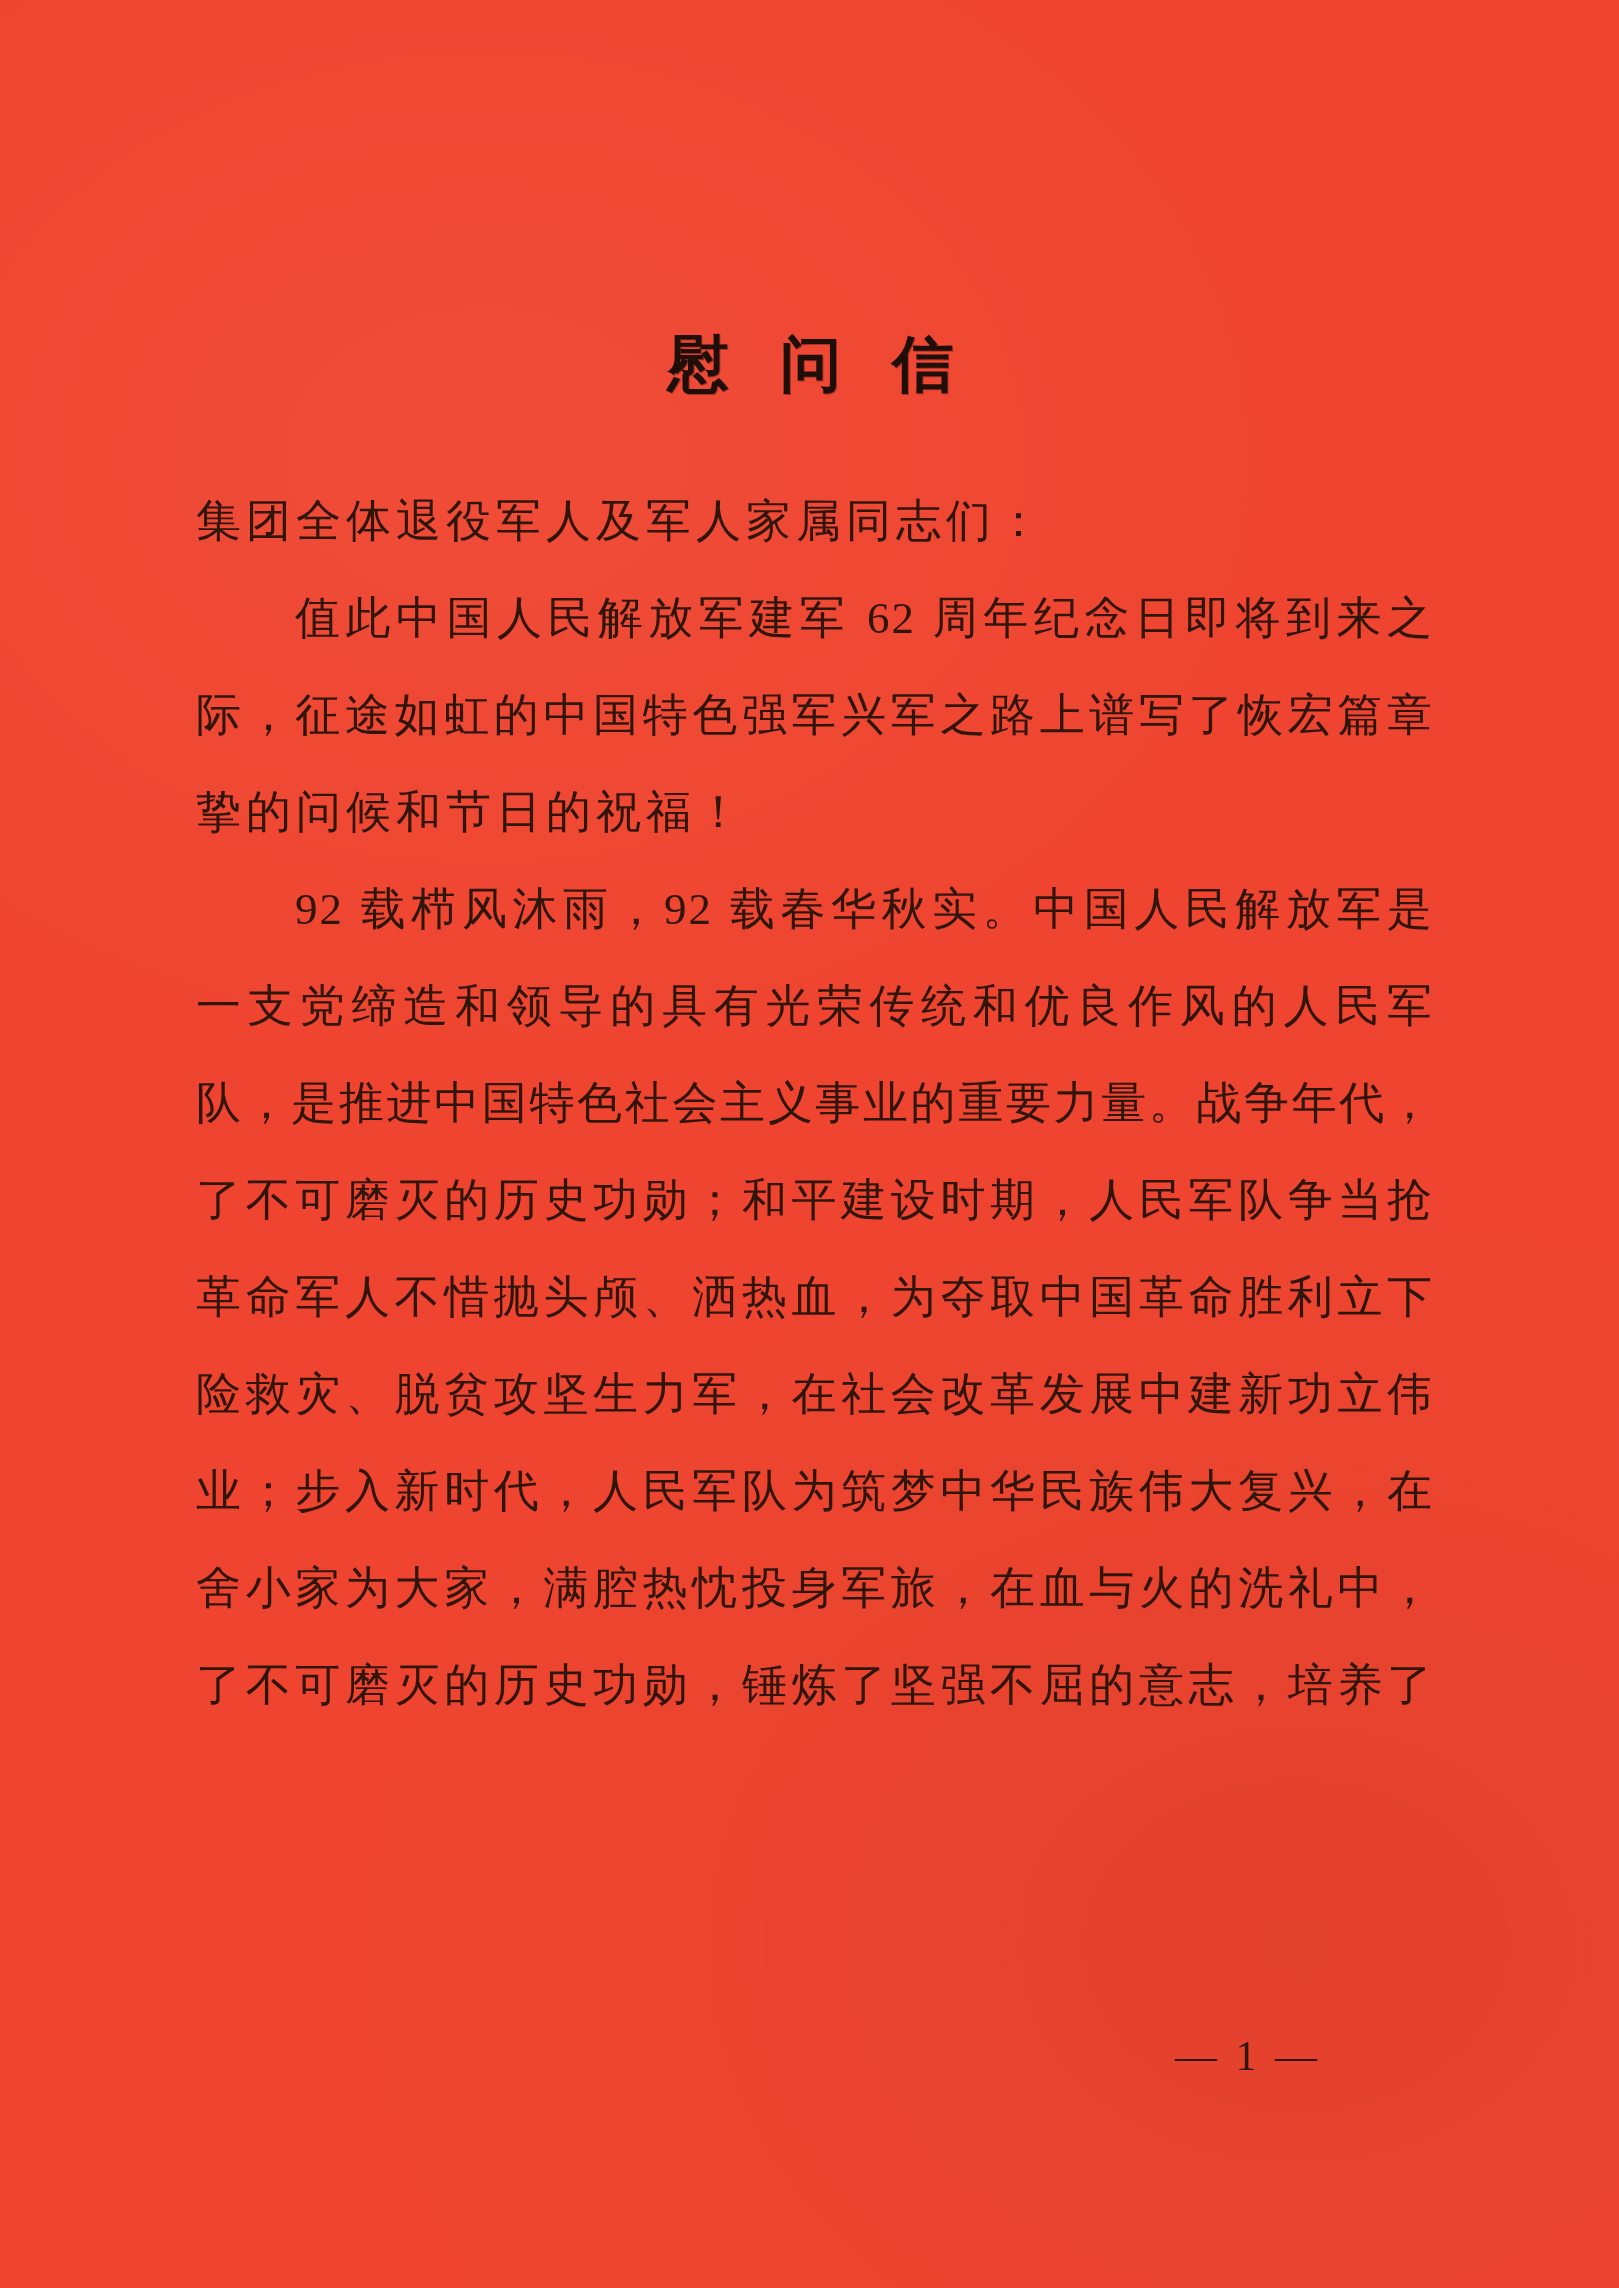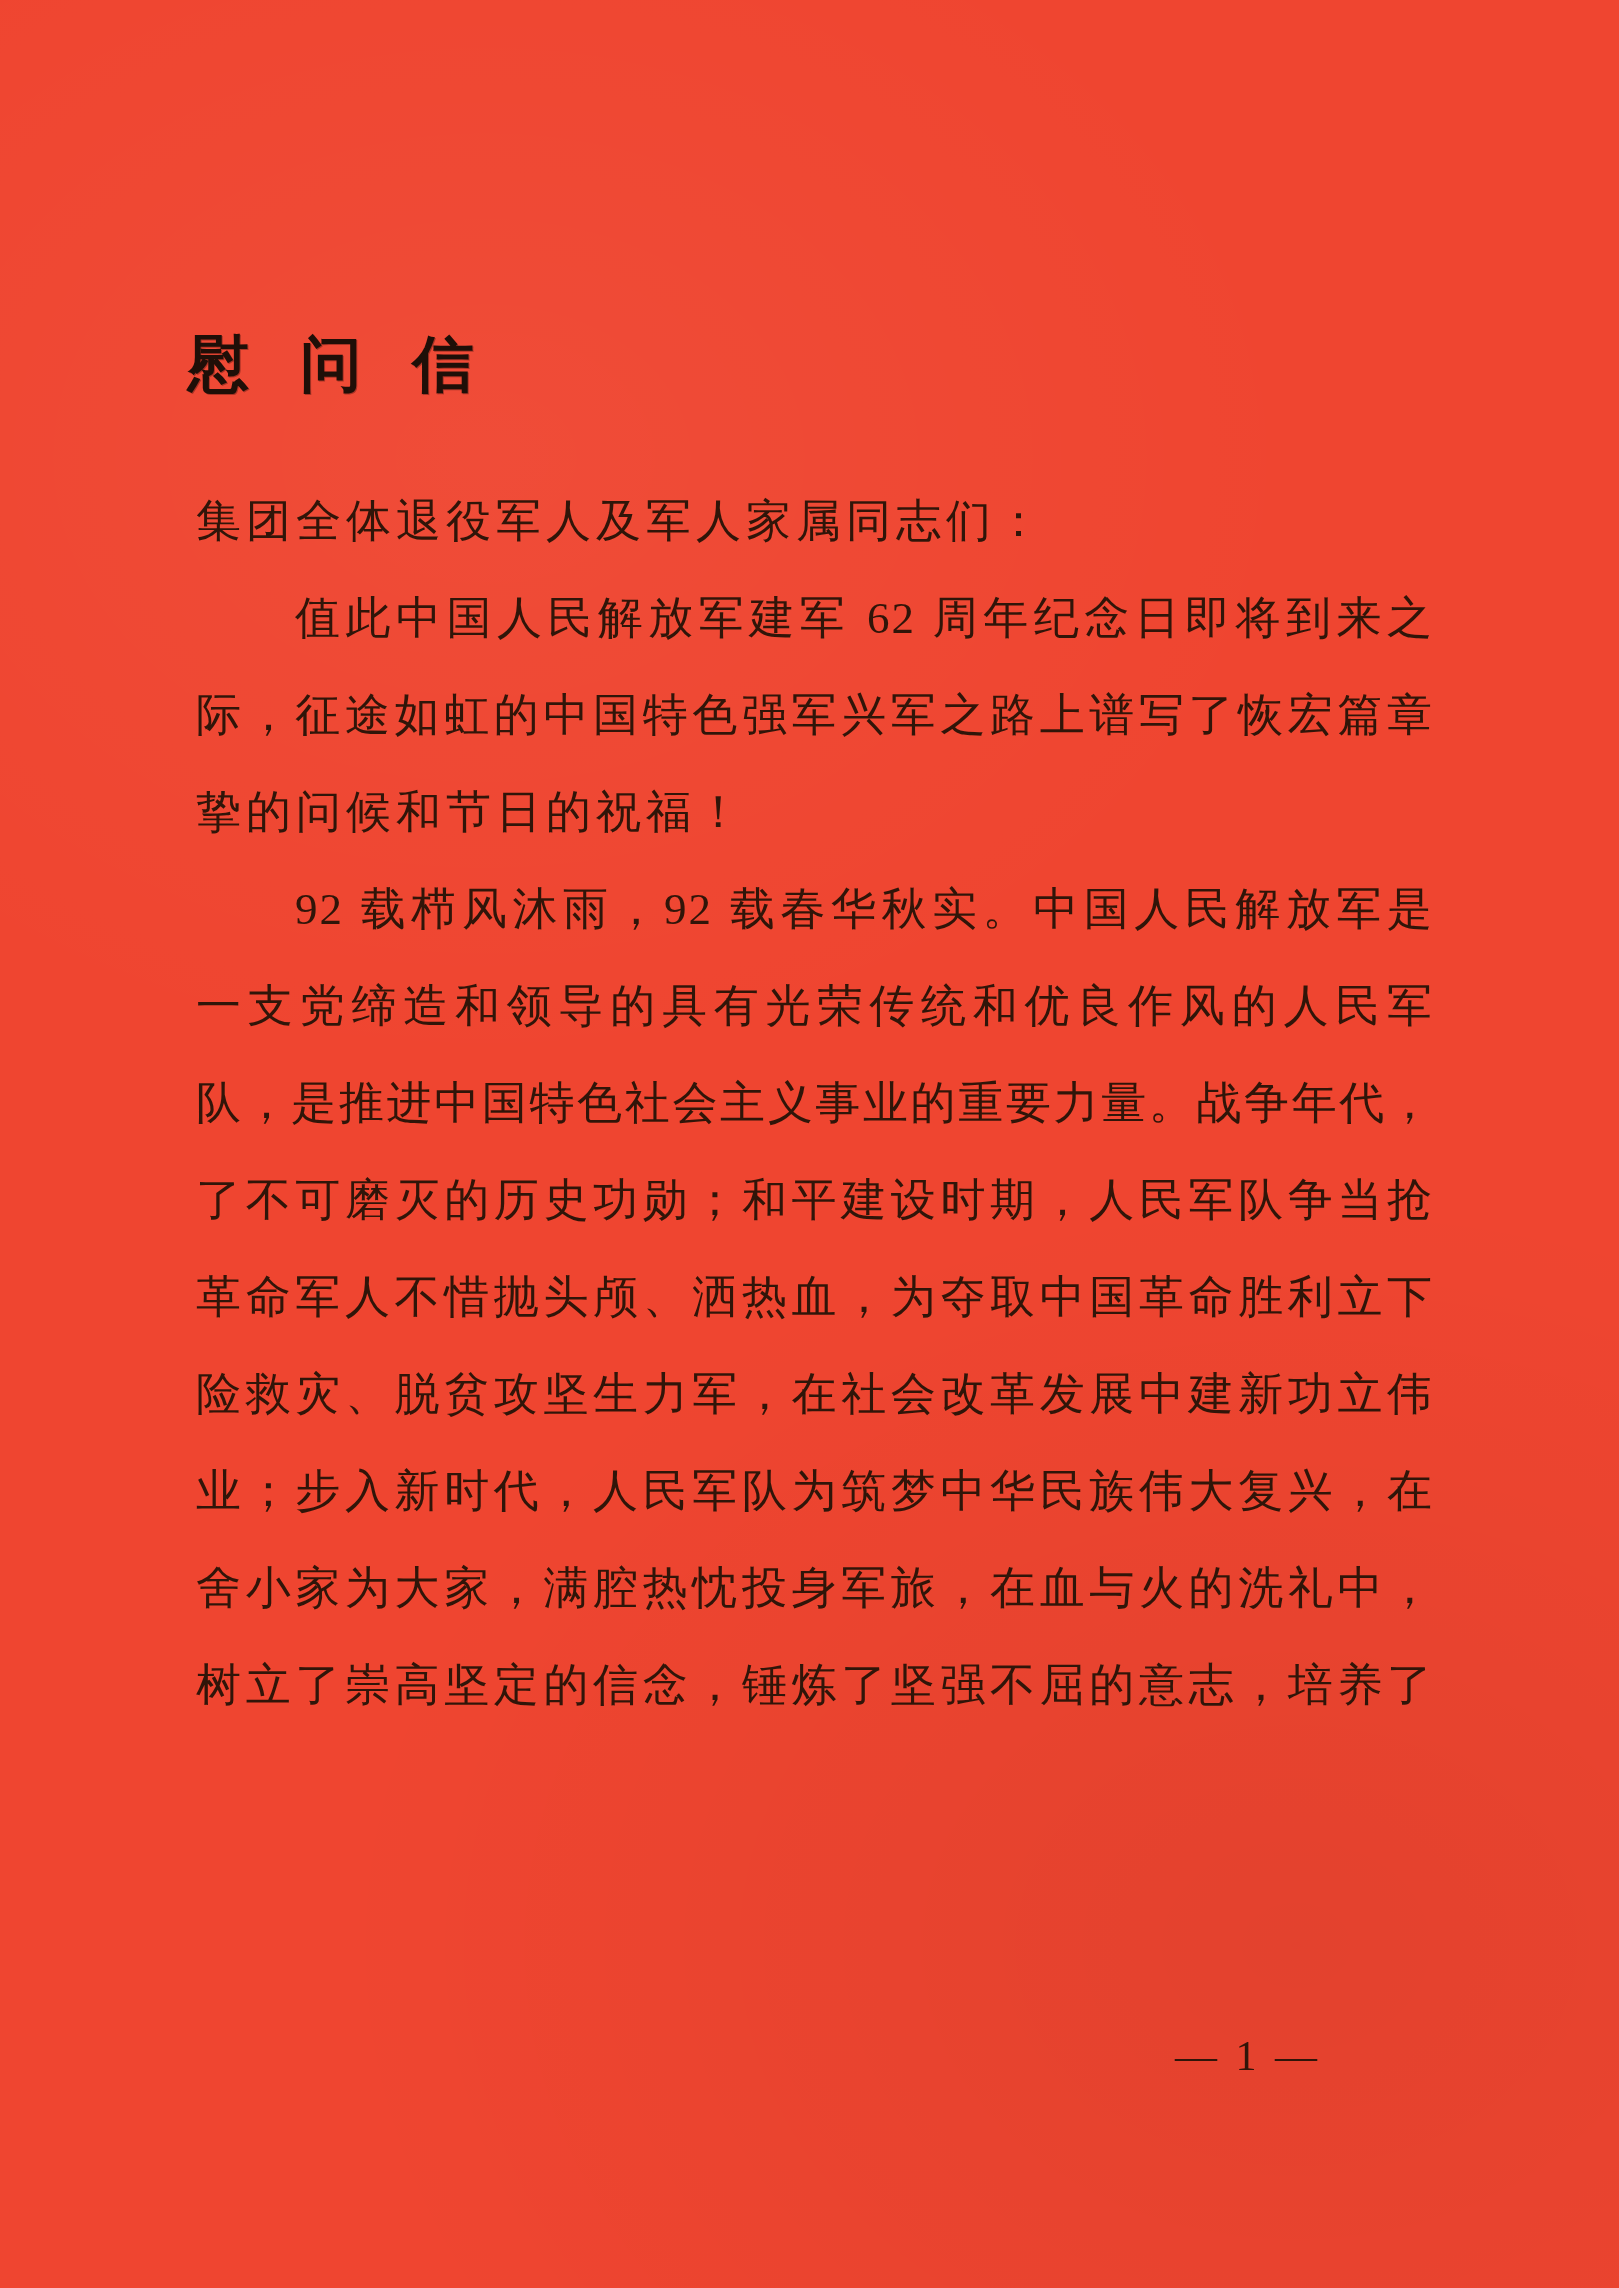--- a/index.html
+++ b/index.html
@@ -21,21 +21,21 @@
     color: var(--ink, #301509);
   }
   .content {
     position: absolute;
     left: 188px;
     right: 186px;
     top: 0;
   }
   .title {
     margin-top: 329px;
-    text-align: left;
+    text-align: center;
     font-size: 61px;
     line-height: 71px;
     font-weight: 900;
     letter-spacing: 1px;
     word-spacing: 34px;
     color: var(--title-ink, #1f0f08);
     text-shadow: 1px 1px 0 rgba(40,10,5,0.35);
   }
   .body-text {
     margin-top: 73px;
@@ -80,19 +80,19 @@
       <div class="line fill">际，征途如虹的中国特色强军兴军之路上谱写了恢宏篇章</div>
       <div class="line">挚的问候和节日的祝福！</div>
       <div class="line indent fill">92 载栉风沐雨，92 载春华秋实。中国人民解放军是</div>
       <div class="line fill">一支党缔造和领导的具有光荣传统和优良作风的人民军</div>
       <div class="line fill">队，是推进中国特色社会主义事业的重要力量。战争年代，</div>
       <div class="line fill">了不可磨灭的历史功勋；和平建设时期，人民军队争当抢</div>
       <div class="line fill">革命军人不惜抛头颅、洒热血，为夺取中国革命胜利立下</div>
       <div class="line fill">险救灾、脱贫攻坚生力军，在社会改革发展中建新功立伟</div>
       <div class="line fill">业；步入新时代，人民军队为筑梦中华民族伟大复兴，在</div>
       <div class="line fill">舍小家为大家，满腔热忱投身军旅，在血与火的洗礼中，</div>
-      <div class="line fill">树立了崇高坚定的信念，锤炼了坚强不屈的意志，培养了</div>
+      <div class="line fill">了不可磨灭的历史功勋，锤炼了坚强不屈的意志，培养了</div>
     </div>
   </div>
 
   <div class="page-number">— 1 —</div>
 </div>
 
 
 </body></html>

